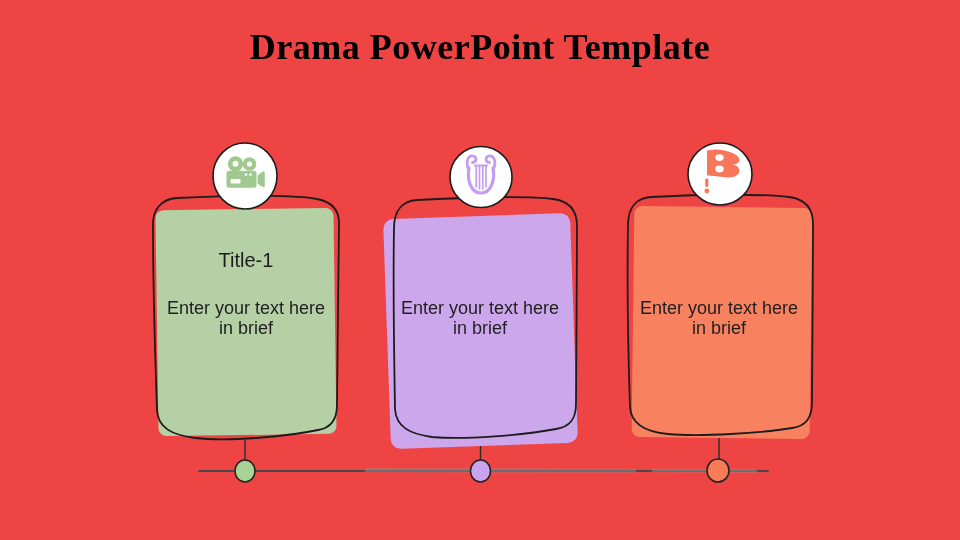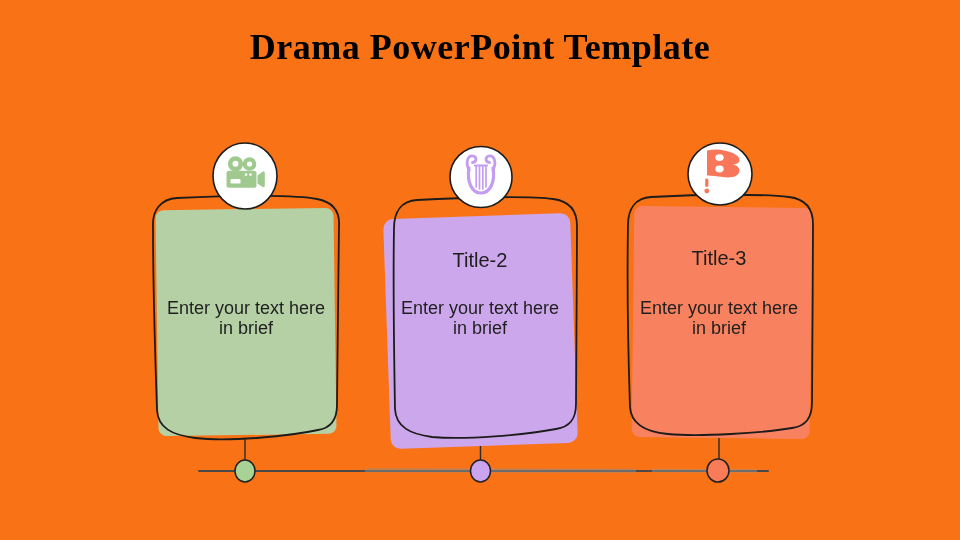--- a/index.html
+++ b/index.html
@@ -1,16 +1,16 @@
 <!DOCTYPE html>
 <html><head>
 <meta charset="utf-8">
 <style>
   html,body{margin:0;padding:0;background:#fff;}
-  .slide{position:relative;width:960px;height:540px;background:#f97316;overflow:hidden;
+  .slide{position:relative;width:960px;height:540px;background:#ef4444;overflow:hidden;
          font-family:"Liberation Sans",sans-serif;}
   .slide-title{position:absolute;left:0;right:0;top:26px;text-align:center;
          font-family:"Liberation Serif",serif;font-weight:700;font-size:36px;
          color:#000;letter-spacing:.5px;}
   .art{position:absolute;left:0;top:0;}
   .card-title{position:absolute;width:160px;text-align:center;font-size:20px;
          color:#1d1d1d;font-weight:400;}
   .card-body{position:absolute;width:160px;text-align:center;font-size:18px;
          line-height:20px;color:#1f1f1f;}
   .t1{left:166px;top:249px;} .t2{left:400px;top:249px;} .t3{left:639px;top:247px;}
@@ -94,20 +94,19 @@
       <ellipse cx="16.5" cy="20" rx="4.2" ry="3.4" fill="#ffffff"></ellipse>
       <rect x="2.2" y="29.5" width="3.2" height="8.5" rx="1.4"></rect>
       <circle cx="3.8" cy="42" r="2.4"></circle>
     </g>
 
     <ellipse cx="245" cy="471" rx="10" ry="11" stroke="#222222" stroke-width="1.5" fill="#a9d295"></ellipse>
     <ellipse cx="480.5" cy="471" rx="10" ry="11" stroke="#222222" stroke-width="1.5" fill="#cba4ef"></ellipse>
     <ellipse cx="718" cy="470.5" rx="11" ry="11.5" stroke="#222222" stroke-width="1.5" fill="#f87c58"></ellipse>
   </svg>
 
+  <div class="card-title t1">Title-1</div>
   <div class="card-body  b1">Enter your text here in brief</div>
 
-  <div class="card-title t2">Title-2</div>
   <div class="card-body  b2">Enter your text here in brief</div>
 
-  <div class="card-title t3">Title-3</div>
   <div class="card-body  b3">Enter your text here in brief</div>
 </div>
 
 </body></html>

